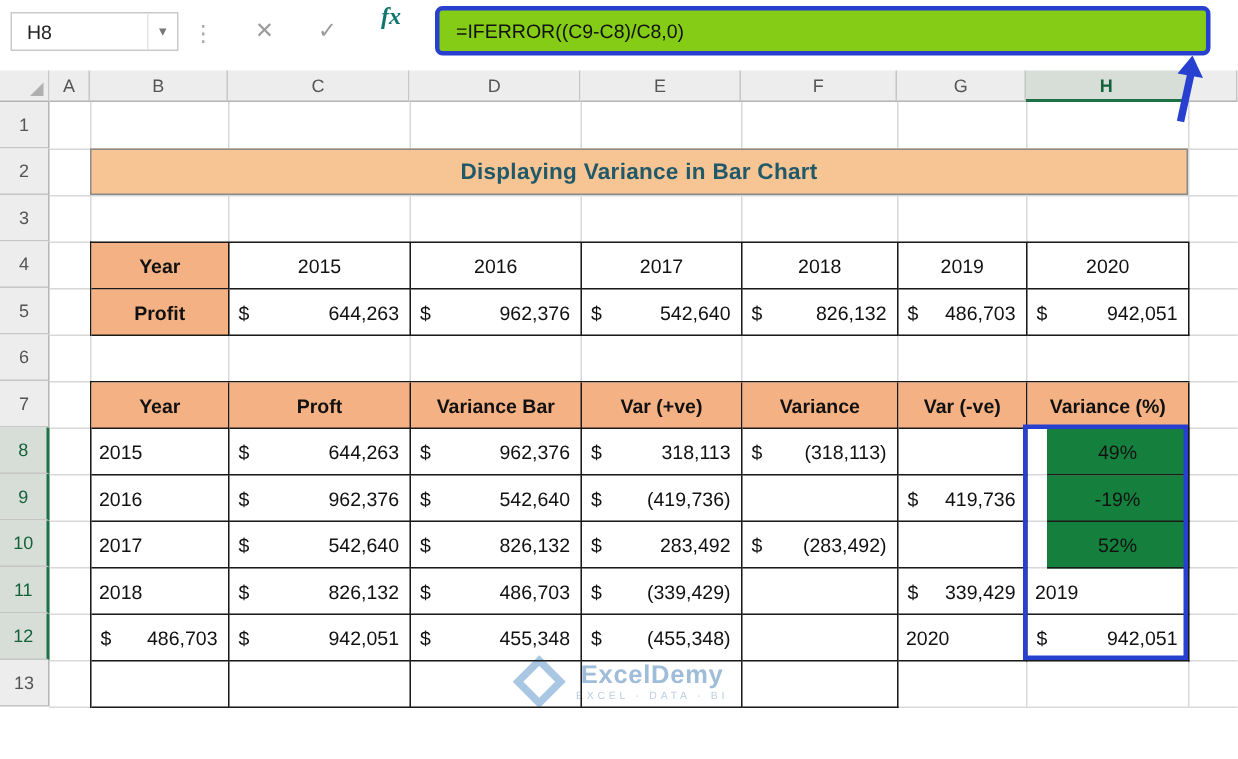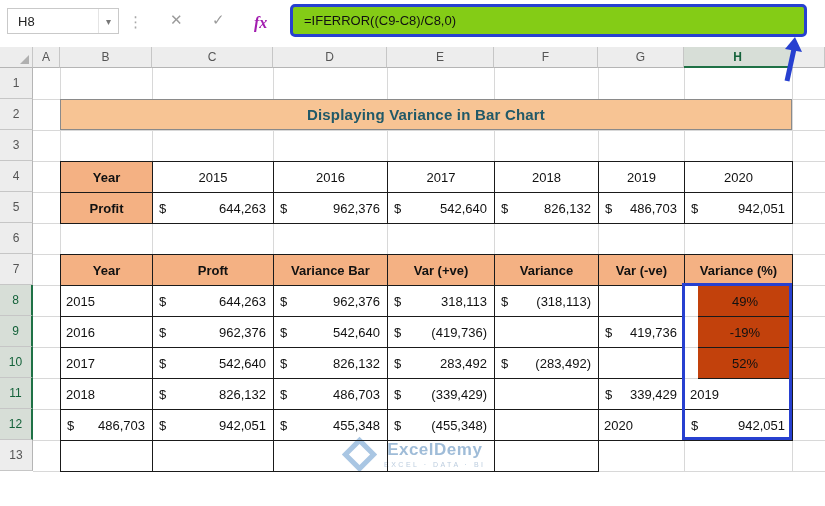--- a/index.html
+++ b/index.html
@@ -6,21 +6,21 @@
   html,body { width:825px; height:506px; background:#fff; font-family:"Liberation Sans",sans-serif; overflow:hidden; }
   .app { position:absolute; top:0; left:0; width:825px; height:506px; background:#fff; }
 
   
   .topbar { position:absolute; left:0; top:0; width:825px; height:47px; background:#fff; }
   .namebox { position:absolute; left:7px; top:8px; width:112px; height:26px; border:1px solid #c9c9c9; box-sizing:border-box;
              display:flex; align-items:center; justify-content:space-between; padding-left:10px; font-size:13px; color:#222; background:#fff; }
   .nb-dd { color:#777; font-size:10px; padding:0 7px; border-left:1px solid #e4e4e4; height:100%; display:flex; align-items:center; }
   .dots { position:absolute; left:128px; top:13px; color:#a8a8a8; font-size:15px; }
   .fbtn { position:absolute; top:11px; font-size:15px; color:#9b9b9b; }
-  .fx { font-family:"Liberation Serif",serif; font-style:italic; color:#a21caf; font-weight:700; font-size:16px; top:14px; }
+  .fx { font-family:"Liberation Serif",serif; font-style:italic; color:#0f766e; font-weight:700; font-size:16px; top:3px; }
   .formula-box { position:absolute; left:290px; top:4px; width:517px; height:33px; box-sizing:border-box;
                  border:3px solid #2740D0; border-radius:5px; display:flex; align-items:center;
                  padding-left:11px; font-size:13px; color:#111; background:#84cc16; }
 
   
   .ch { position:absolute; top:47px; height:21px; background:#EDEDED; border-right:1px solid #c6c6c6; border-bottom:1px solid #b5b5b5;
         box-sizing:border-box; display:flex; align-items:center; justify-content:center; font-size:12px; color:#555; }
   .corner { left:0; width:33px; }
   .corner-tri { position:absolute; right:3px; bottom:3px; width:0; height:0; border-left:9px solid transparent; border-bottom:9px solid #b0b0b0; }
   .ch-sel { background:#D7DED7; border-bottom:2px solid #1E7145; color:#14623A; font-weight:700; }
@@ -41,21 +41,21 @@
   .tbl { position:absolute; display:grid; grid-template-columns:92px 121px 114px 107px 104px 86px 108px;
          grid-auto-rows:31px; border-top:1px solid #1a1a1a; border-left:1px solid #1a1a1a; z-index:2; }
   #t1 { left:60px; top:161px; }
   #t2 { left:60px; top:254px; }
   .c { border-right:1px solid #1a1a1a; border-bottom:1px solid #1a1a1a; box-sizing:border-box;
        display:flex; align-items:center; font-size:13px; color:#111; padding:0 6px; white-space:nowrap; }
   .hd { background:#F4B183; font-weight:700; justify-content:center; }
   .ctr { justify-content:center; }
   .lft { justify-content:flex-start; padding-left:5px; }
   .cur { justify-content:space-between; padding:0 7px 0 6px; }
-  .gray { background:#c2410c; justify-content:center;margin-left:13px; }
+  .gray { background:#15803d; justify-content:center;margin-left:13px; }
 
   
   .sel-overlay { position:absolute; left:682px; top:283px; width:110px; height:157px; box-sizing:border-box;
                  border:3px solid #2740D0; z-index:6; pointer-events:none; }
   .arrow-svg { position:absolute; left:774px; top:37px; z-index:7; }
 
   
   .watermark { position:absolute; left:341px; top:441px; display:flex; align-items:center; z-index:1; }
   .wm-logo { width:15px; height:15px; border:5px solid #A9C6E3; transform:rotate(45deg); margin:0 12px 0 6px; }
   .wm-text { display:flex; flex-direction:column; align-items:center; line-height:1; }

